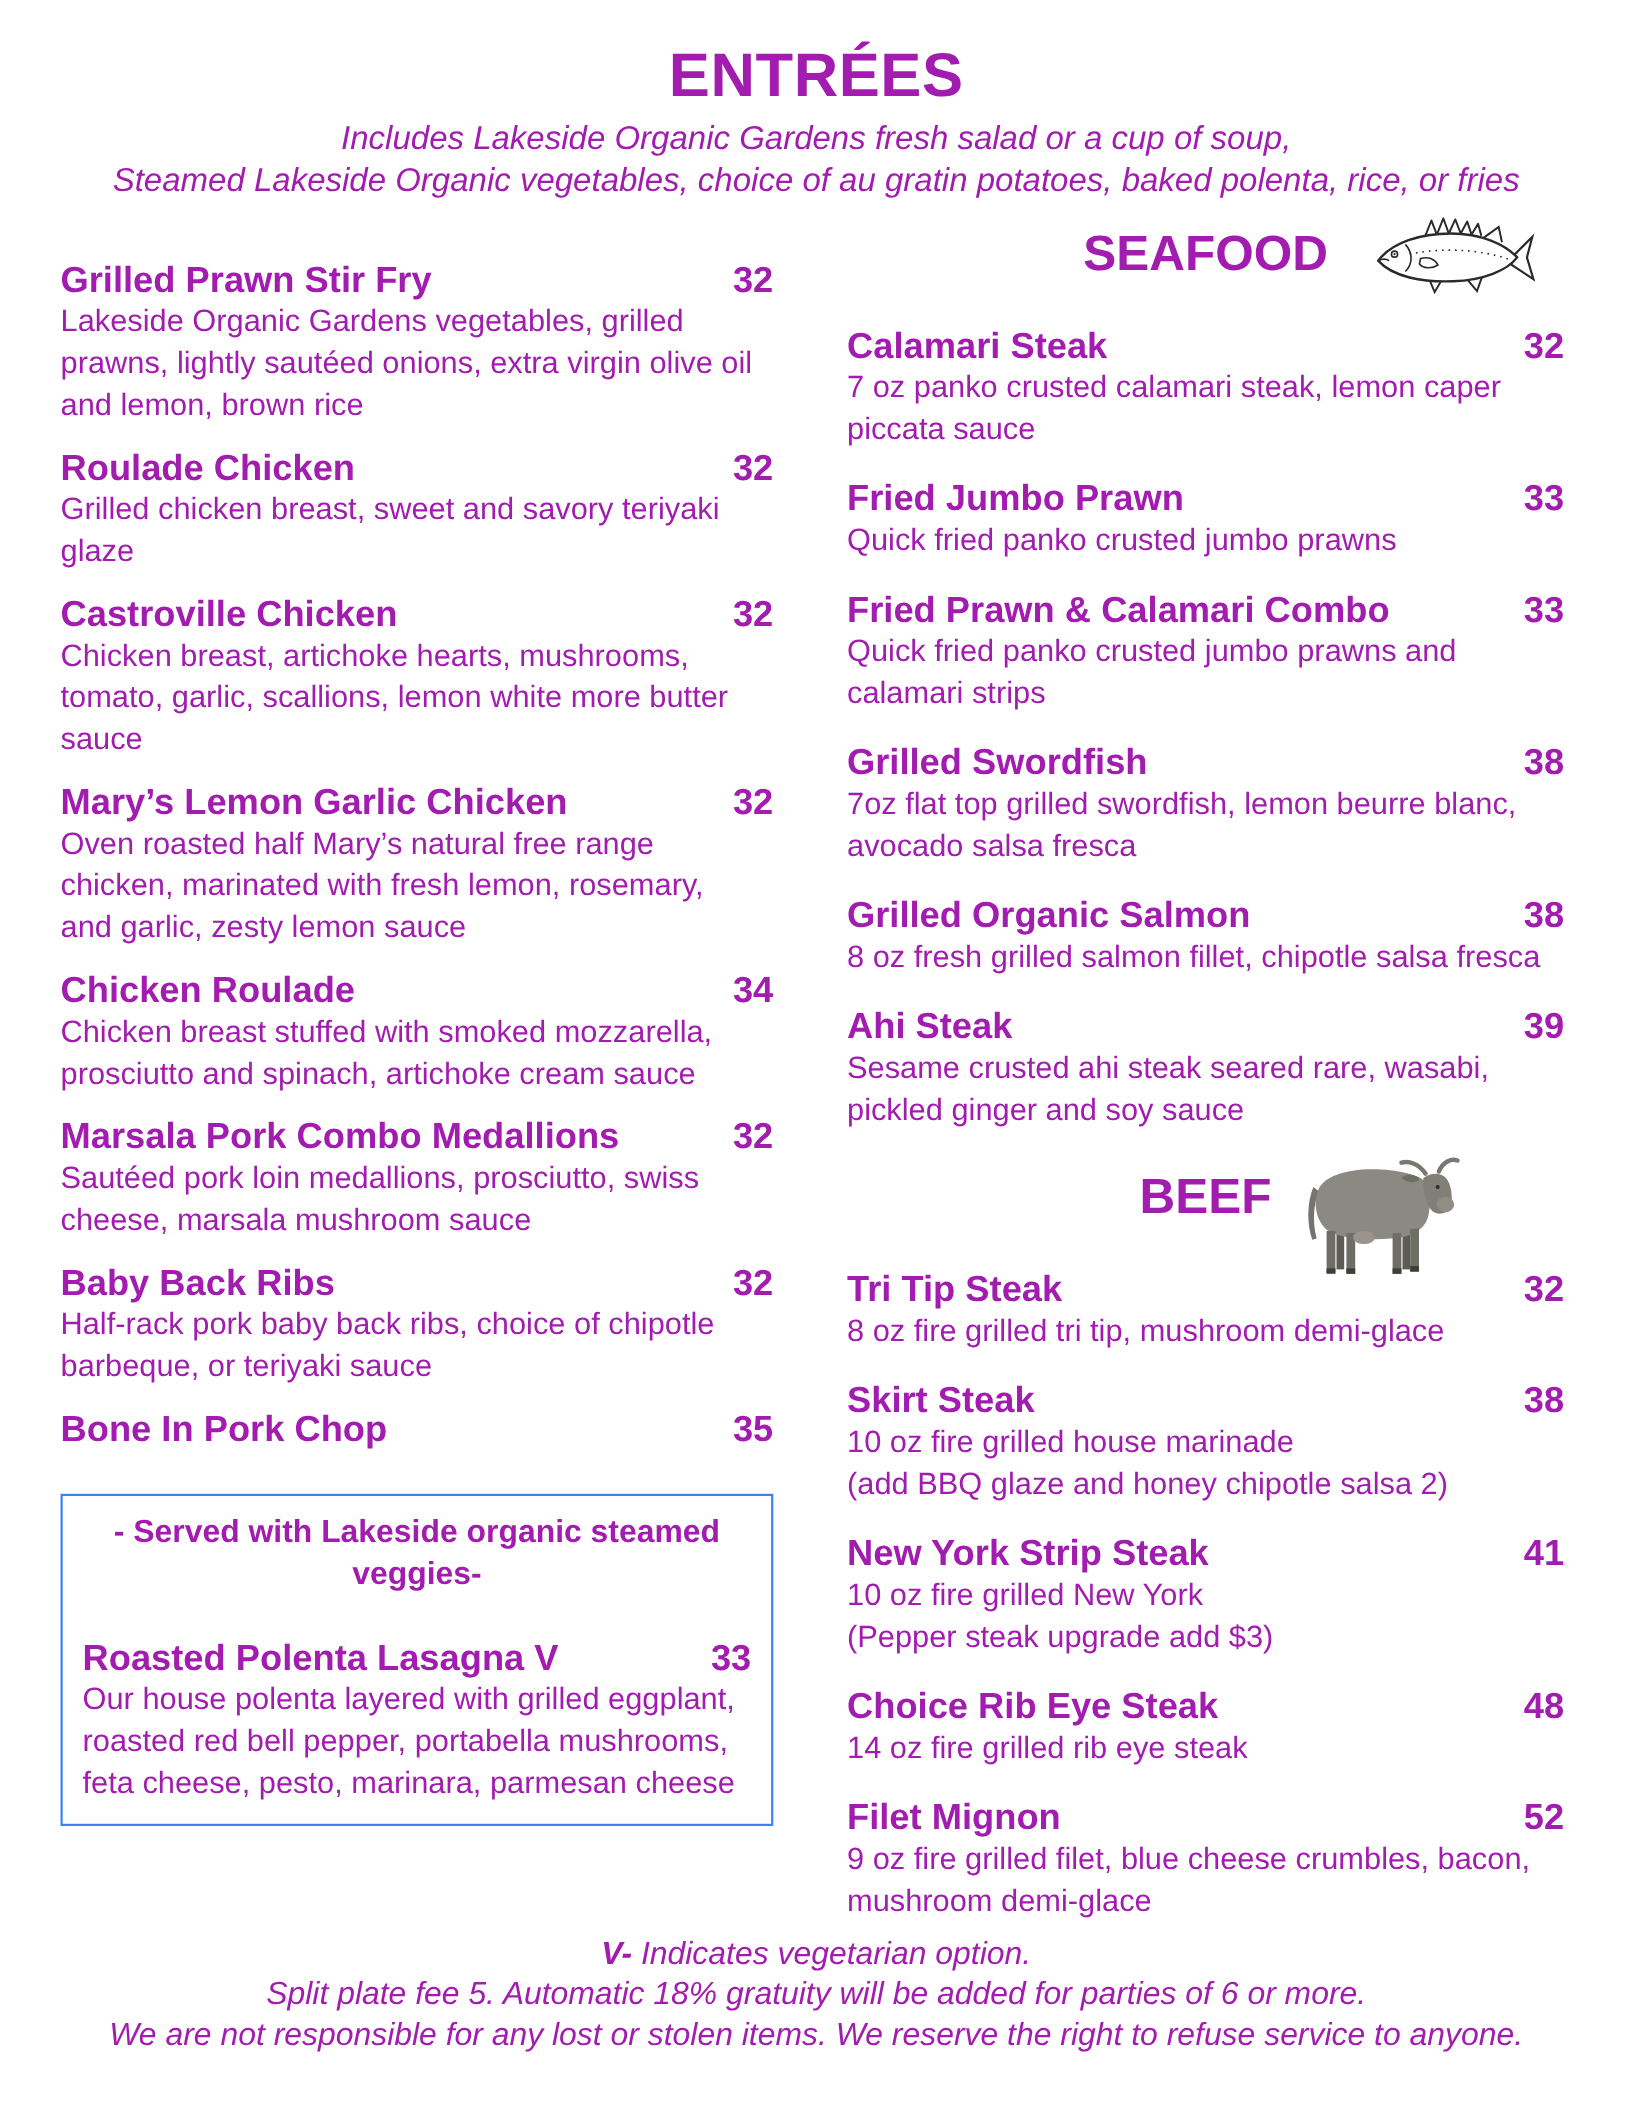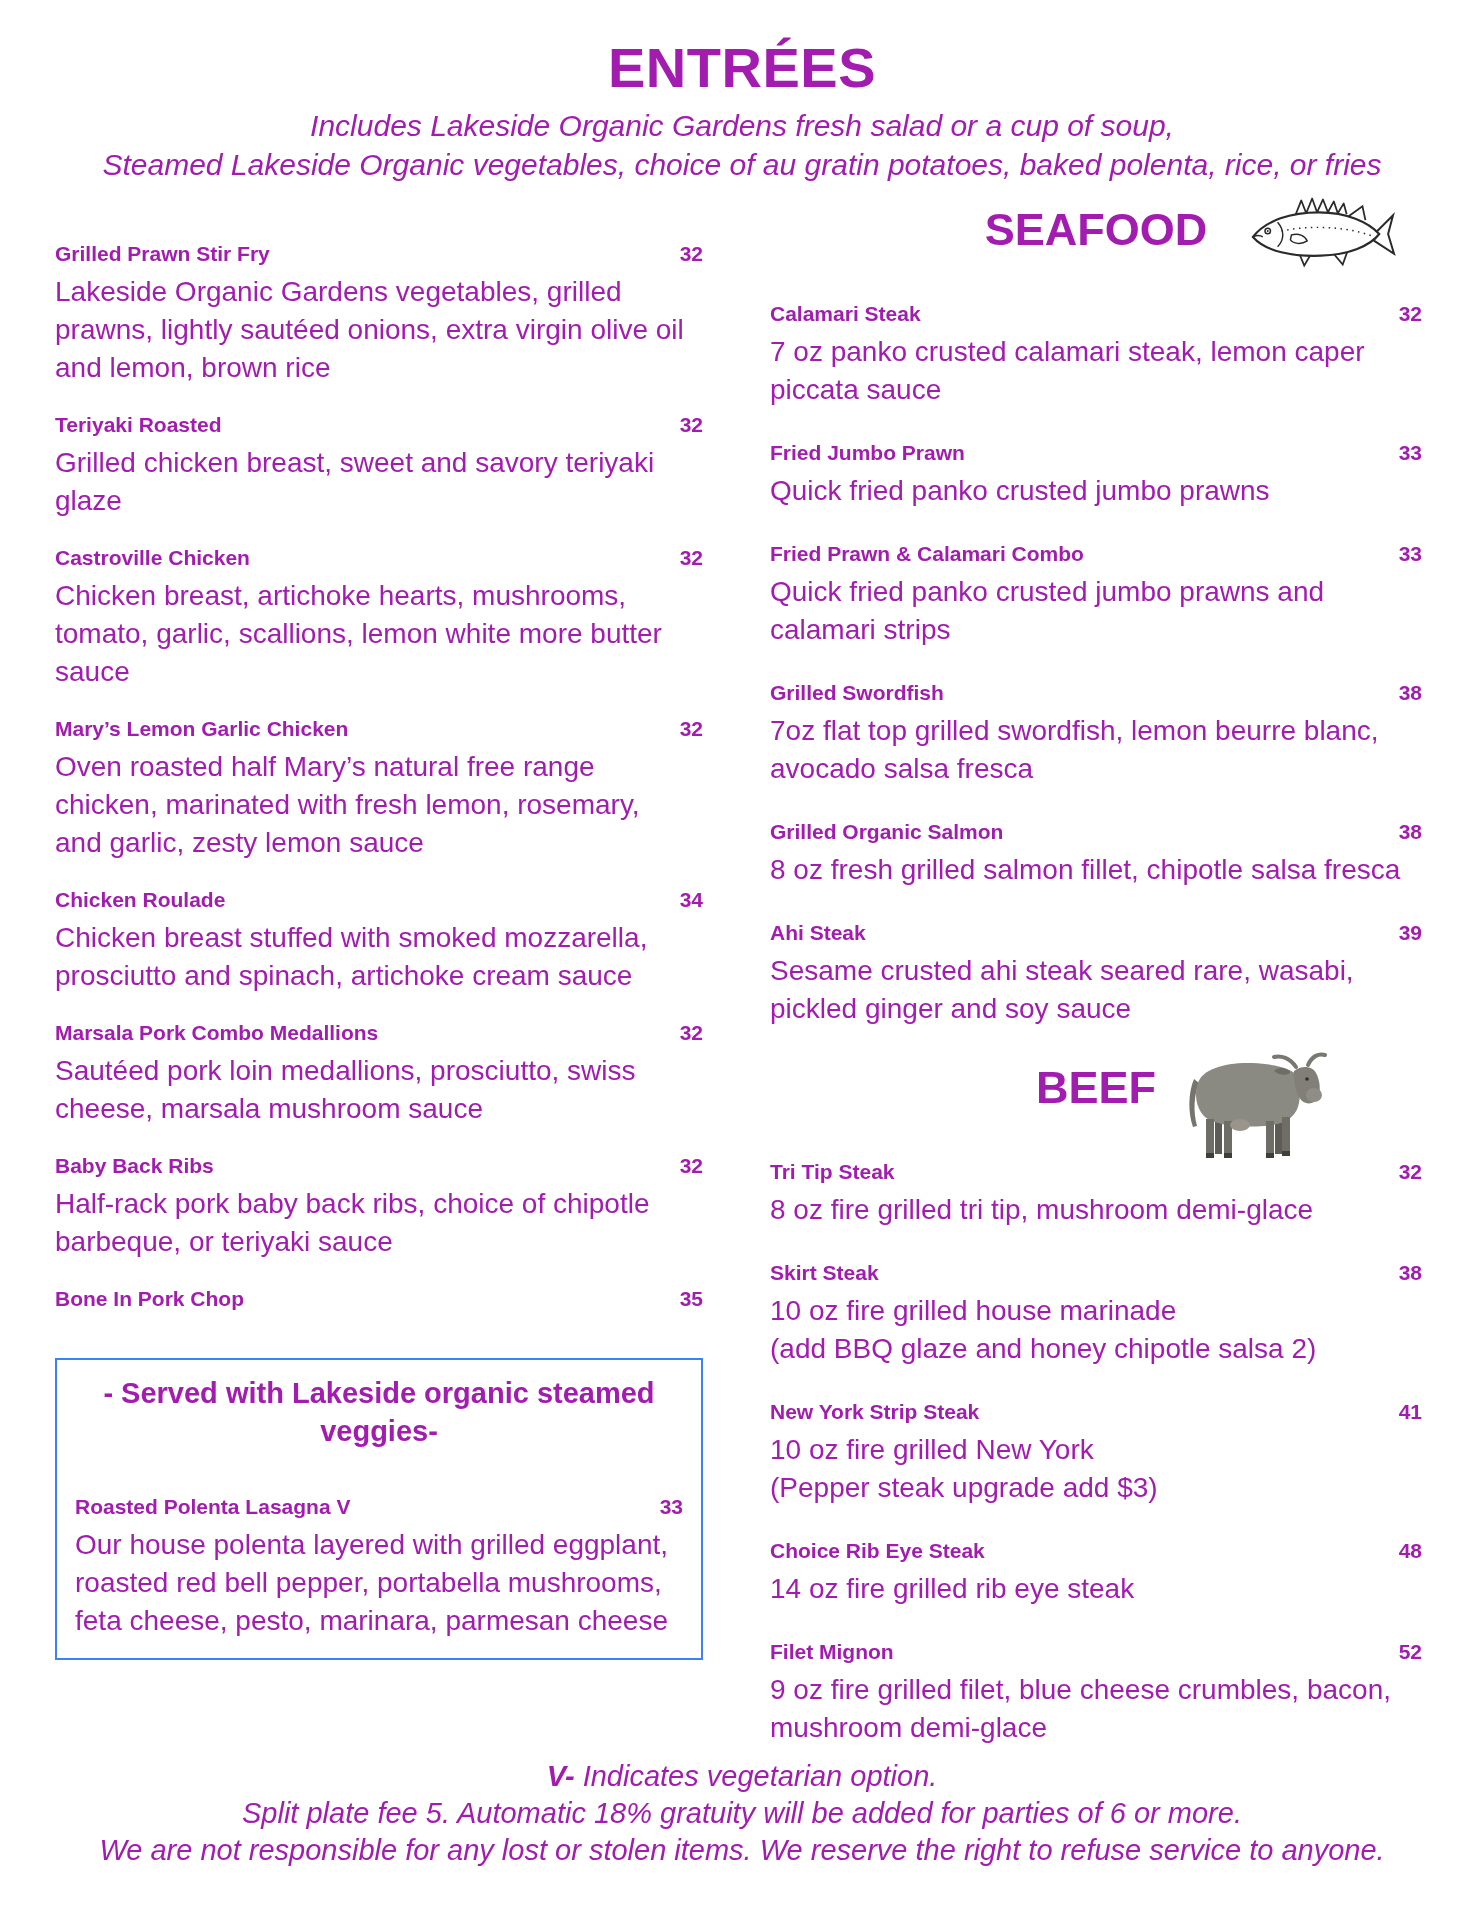--- a/index.html
+++ b/index.html
@@ -21,21 +21,21 @@
   }
   
   .col { position:absolute; }
   .col-left  { left:55px;  top:235px; width:648px; }
   .col-right { left:770px; top:195px; width:652px; }
   
   .menu-item { margin-bottom:19px; }
   .col-right .menu-item { margin-bottom:25px; }
   .item-row {
     display:flex; justify-content:space-between; align-items:baseline;
-    font-weight:bold; font-size:21px; line-height:38px;
+    font-weight:bold; font-size:33px; line-height:38px;
   }
   .item-name { text-align:left; }
   .item-price { text-align:right; padding-left:12px; }
   .item-desc { margin:0; font-size:28px; line-height:38px; white-space:pre-line; }
   
   .section-header { position:relative; height:70px; margin-bottom:30px; text-align:center; }
   .section-heading { margin:0; display:inline-block; font-size:45px; line-height:70px; font-weight:bold; }
   .section-header.beef { margin-top:13px; }
   .fish-svg { position:absolute; right:26px; top:-2px; width:148px; height:82px; }
   .cow-svg  { position:absolute; left:408px; top:-8px; width:150px; height:116px; }
@@ -71,21 +71,21 @@
           <div class="item-row">
             <span class="item-name">Grilled Prawn Stir Fry</span>
             <span class="item-price">32</span>
           </div>
           <p class="item-desc">Lakeside Organic Gardens vegetables, grilled
 prawns, lightly sautéed onions, extra virgin olive oil
 and lemon, brown rice</p>
         </div>
         <div class="menu-item">
           <div class="item-row">
-            <span class="item-name">Teriyaki Roasted</span>
+            <span class="item-name">Roulade Chicken</span>
             <span class="item-price">32</span>
           </div>
           <p class="item-desc">Grilled chicken breast, sweet and savory teriyaki
 glaze</p>
         </div>
         <div class="menu-item">
           <div class="item-row">
             <span class="item-name">Castroville Chicken</span>
             <span class="item-price">32</span>
           </div>

